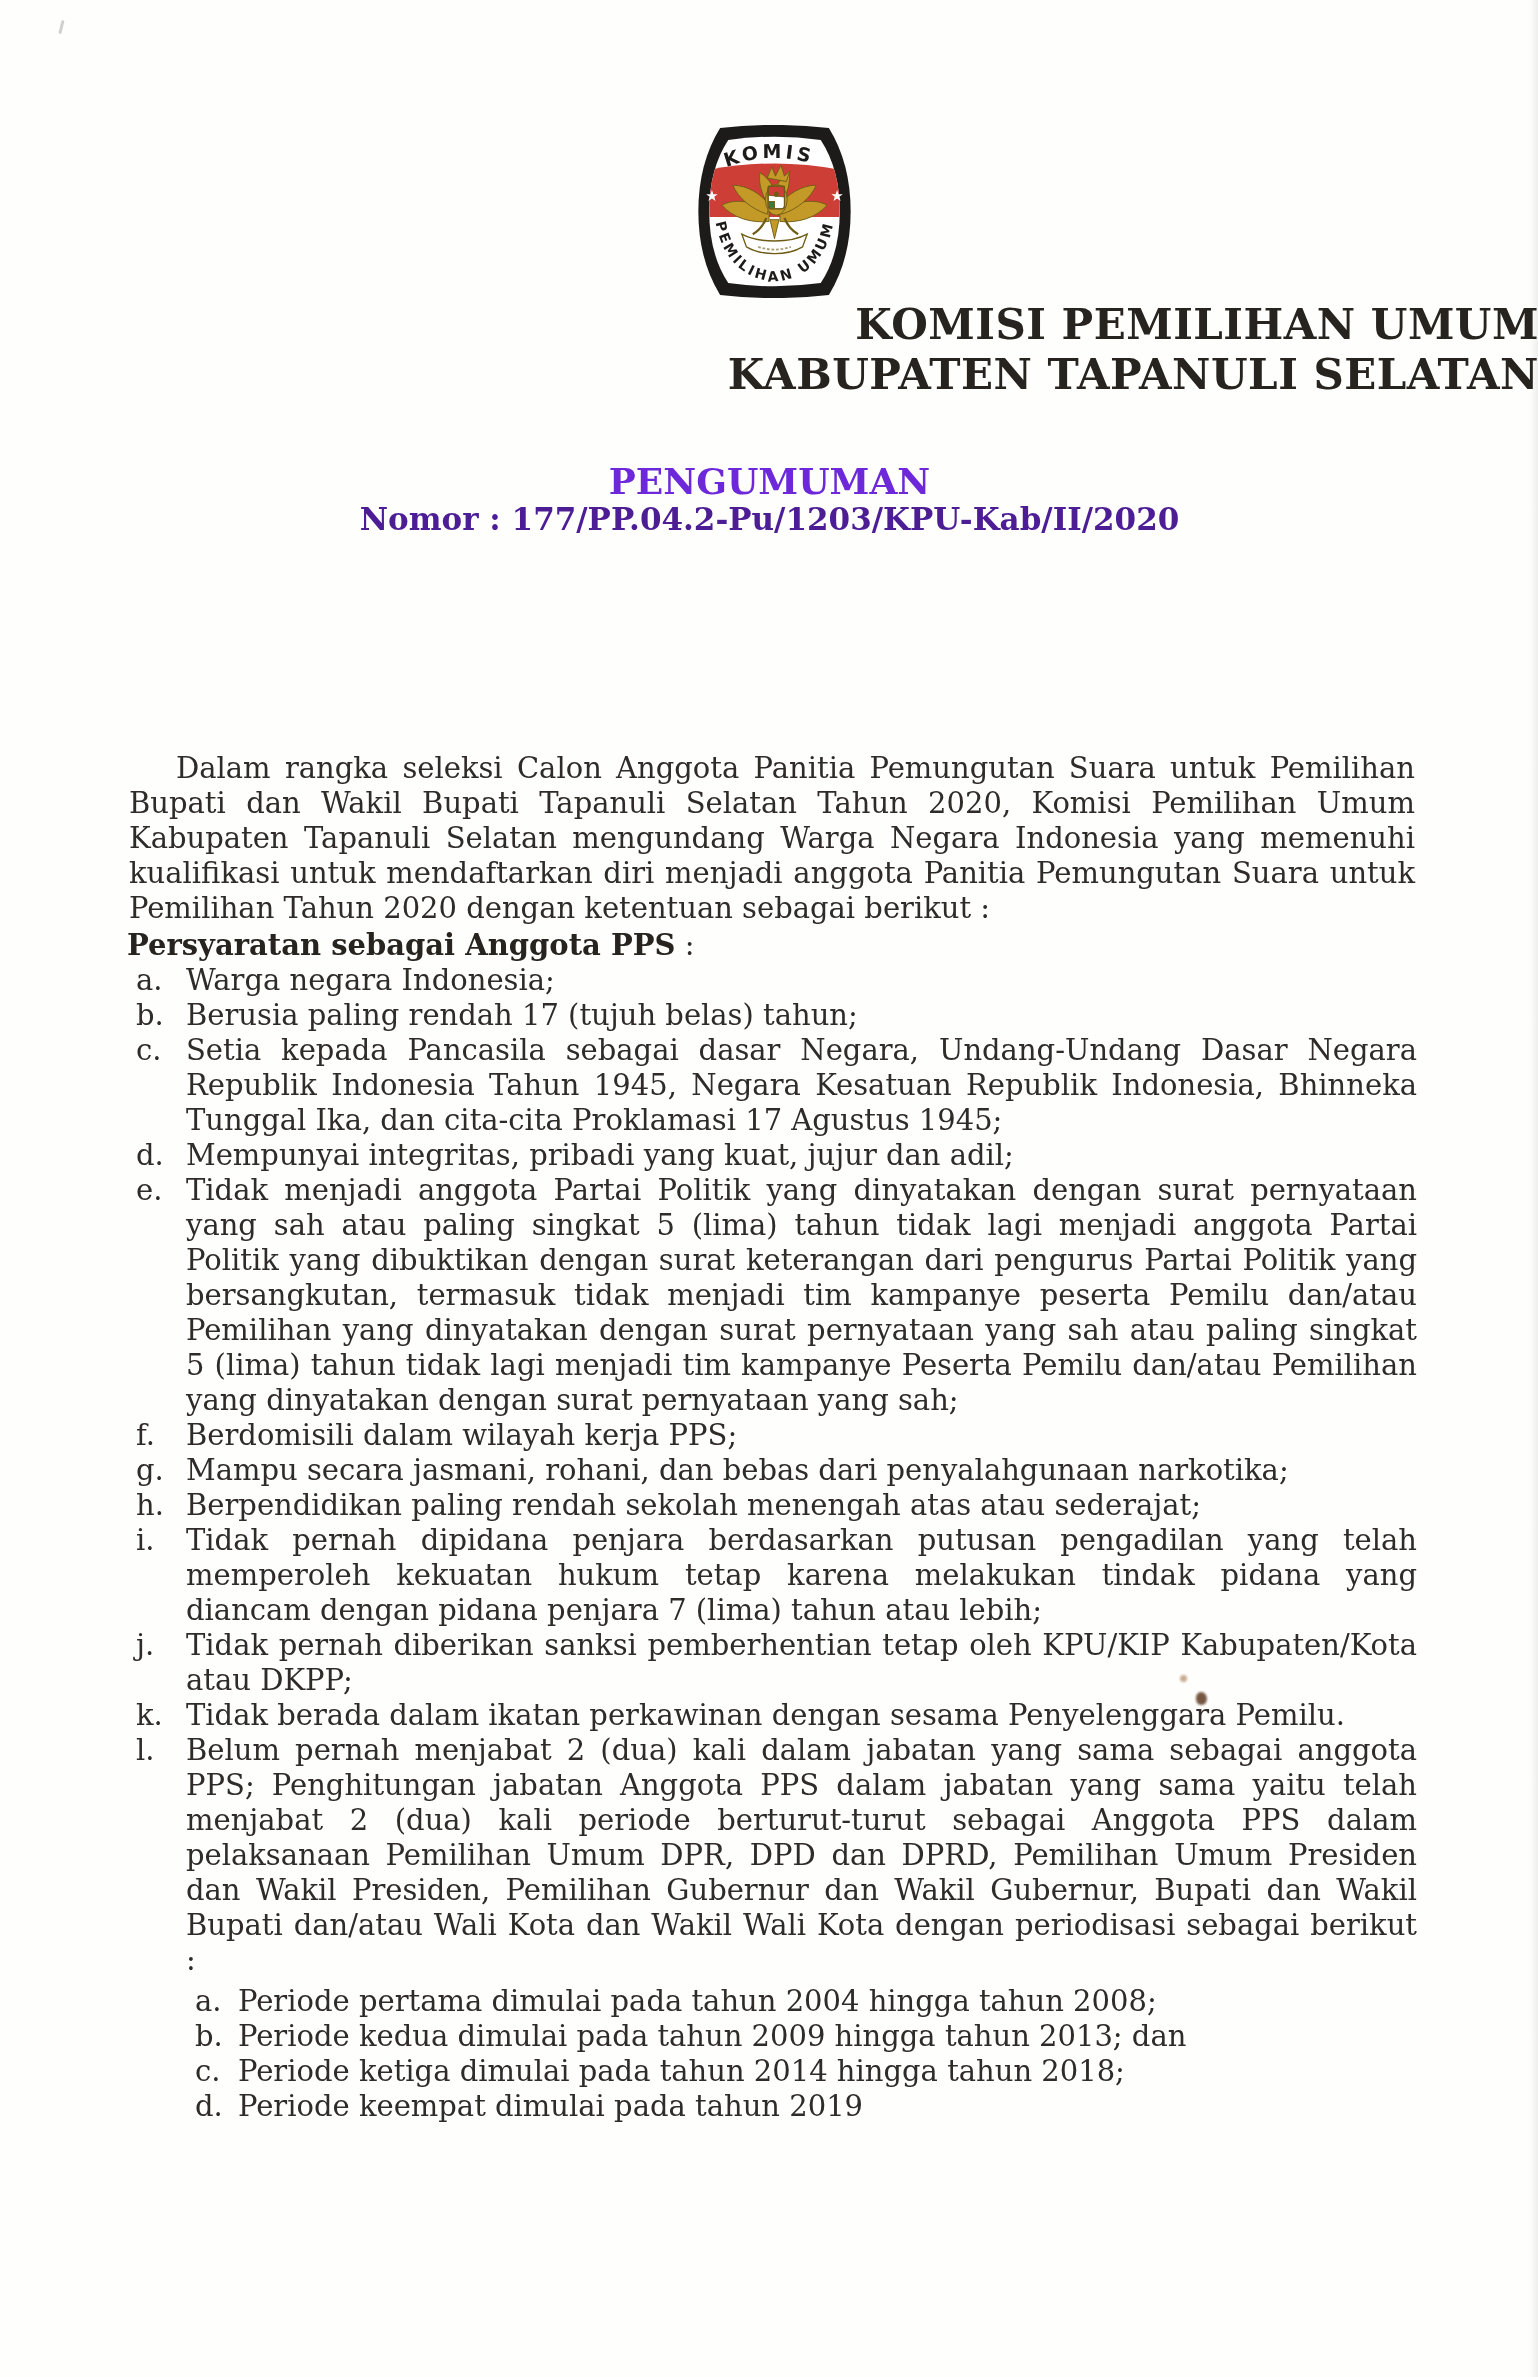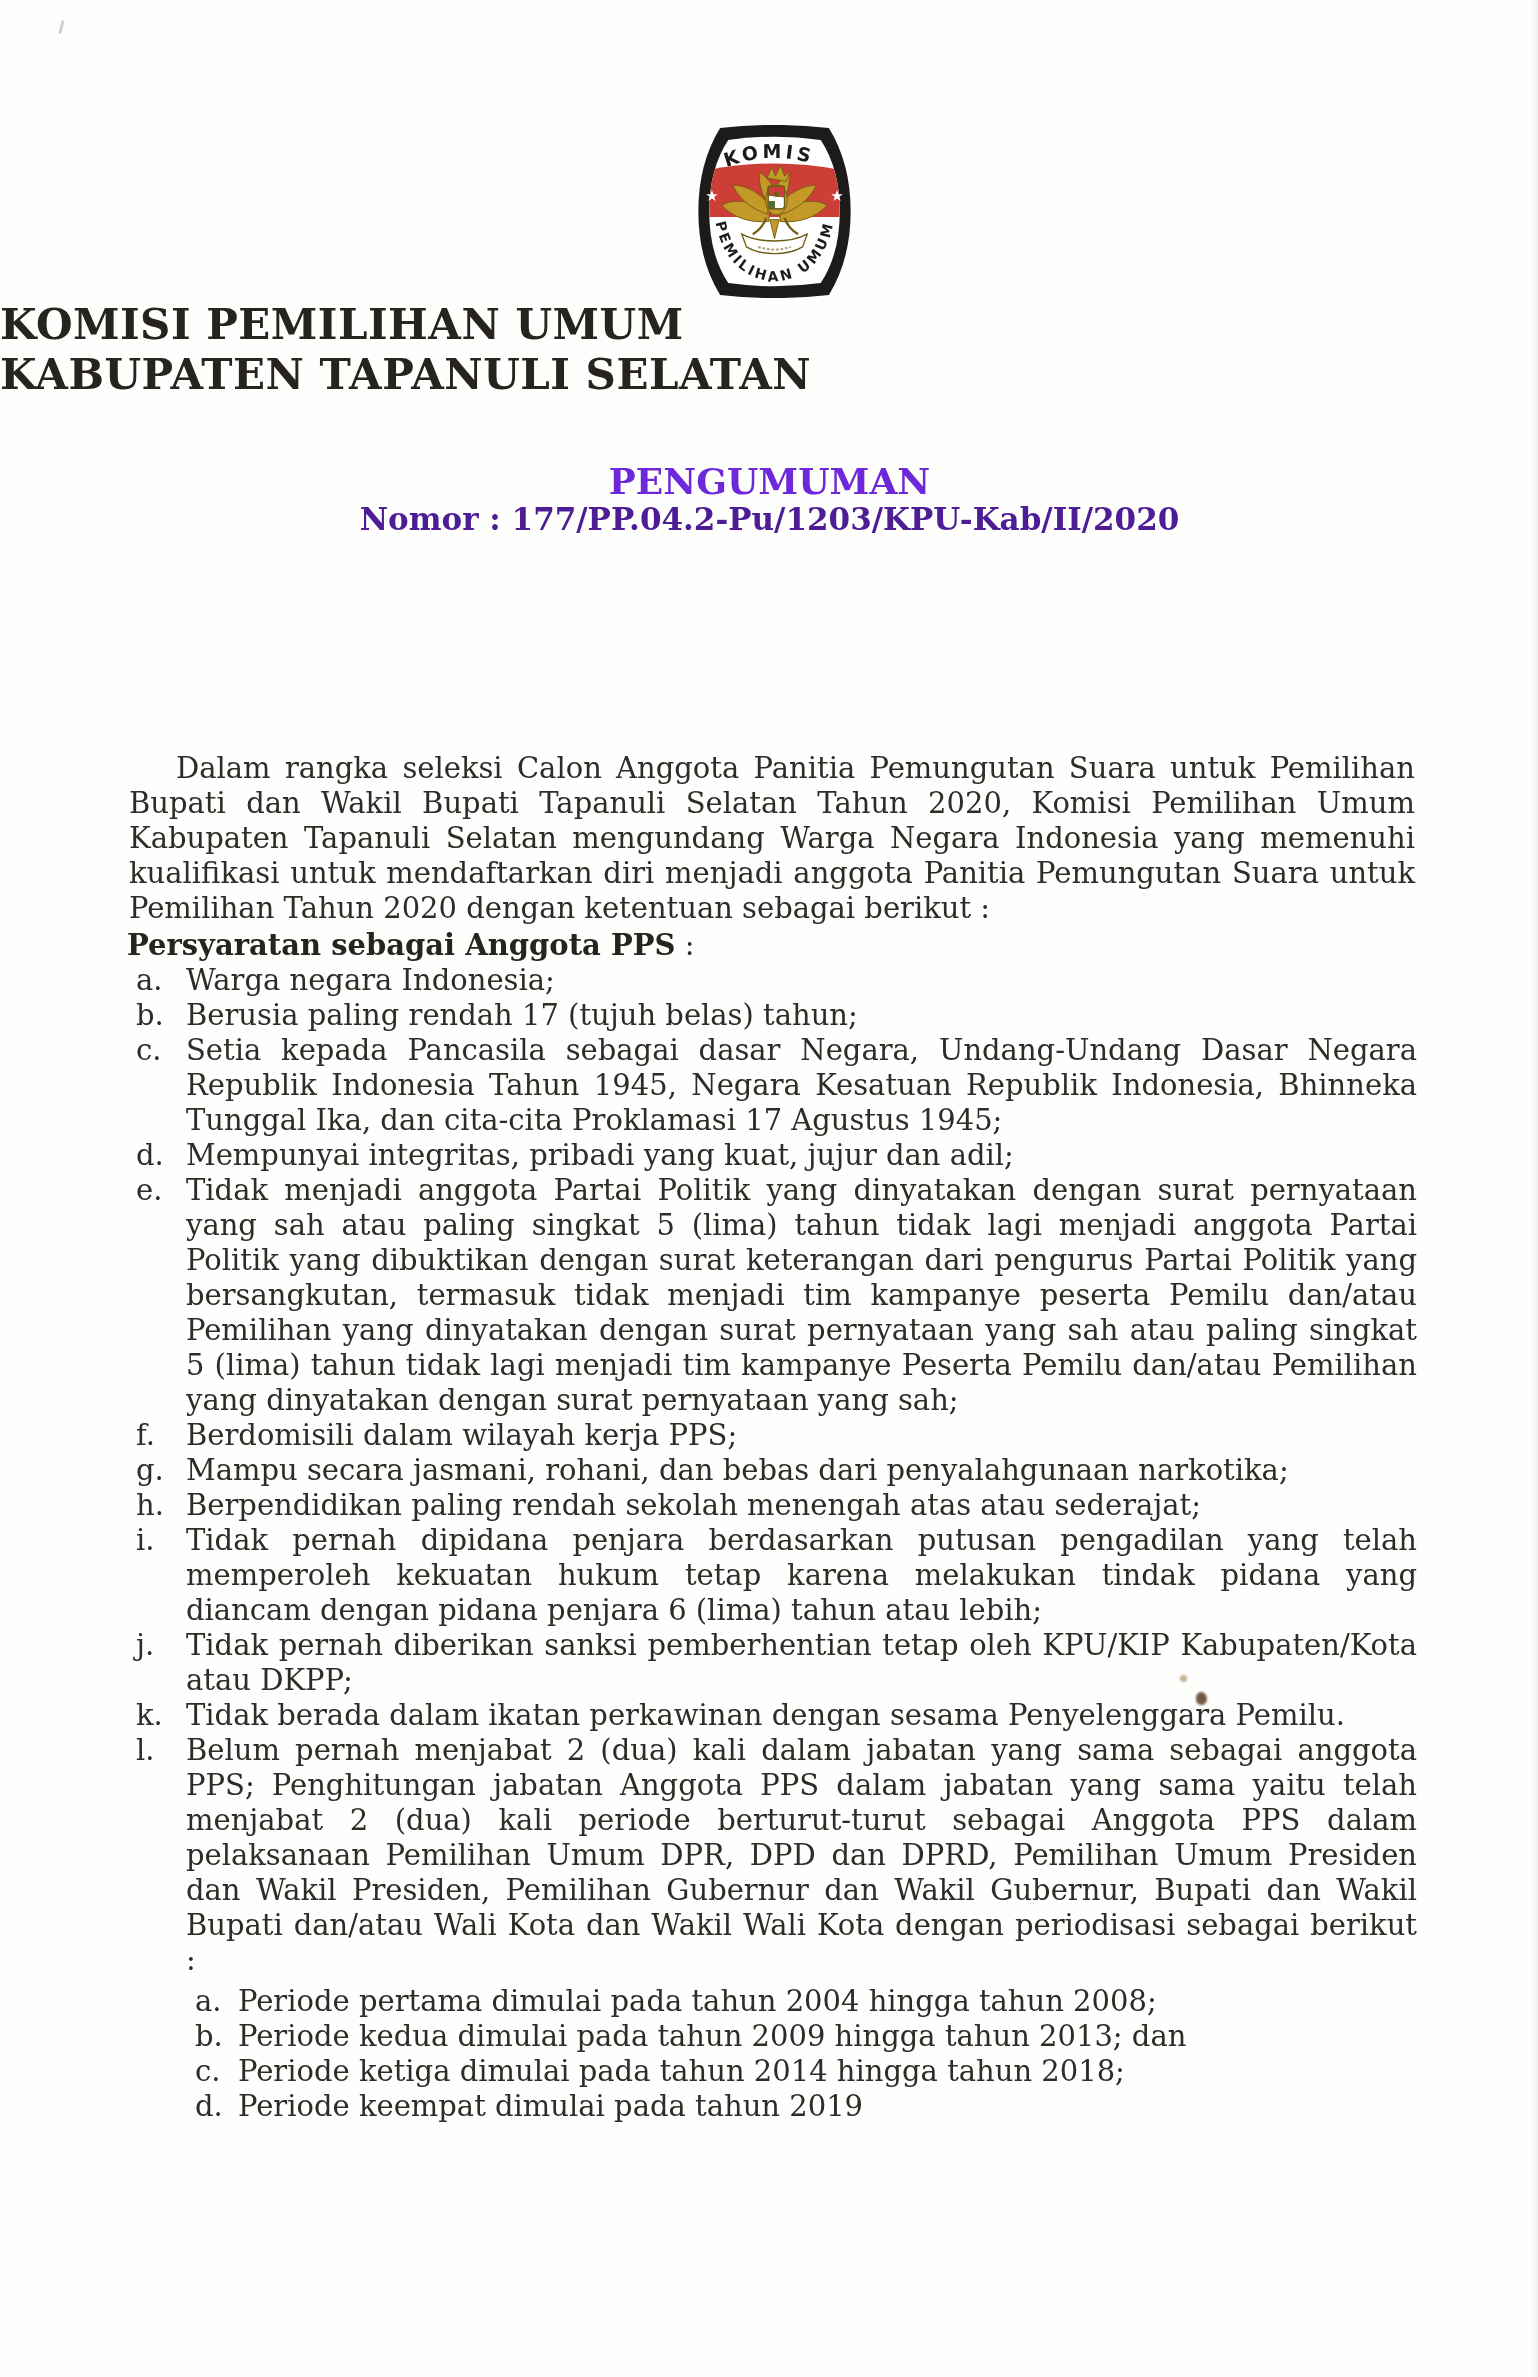--- a/index.html
+++ b/index.html
@@ -55,21 +55,21 @@
     top: 125px;
     left: 692px;
     width: 165px;
     height: 173px;
   }
   .org-header {
     position: absolute;
     top: 300px;
     left: 0;
     width: 100%;
-    text-align: left;
+    text-align: right;
     font-weight: bold;
     font-size: 42px;
     line-height: 50px;
     letter-spacing: 0.5px;
     color: #27231f;
   }
   .doc-title {
     position: absolute;
     top: 460px;
     left: 0;
@@ -258,21 +258,21 @@
     <div class="req">
       <div class="req-letter">g.</div>
       <div class="req-body">Mampu secara jasmani, rohani, dan bebas dari penyalahgunaan narkotika;</div>
     </div>
     <div class="req">
       <div class="req-letter">h.</div>
       <div class="req-body">Berpendidikan paling rendah sekolah menengah atas atau sederajat;</div>
     </div>
     <div class="req">
       <div class="req-letter">i.</div>
-      <div class="req-body">Tidak pernah dipidana penjara berdasarkan putusan pengadilan yang telah memperoleh kekuatan hukum tetap karena melakukan tindak pidana yang diancam dengan pidana penjara 6 (lima) tahun atau lebih;</div>
+      <div class="req-body">Tidak pernah dipidana penjara berdasarkan putusan pengadilan yang telah memperoleh kekuatan hukum tetap karena melakukan tindak pidana yang diancam dengan pidana penjara 7 (lima) tahun atau lebih;</div>
     </div>
     <div class="req">
       <div class="req-letter">j.</div>
       <div class="req-body">Tidak pernah diberikan sanksi pemberhentian tetap oleh KPU/KIP Kabupaten/Kota atau DKPP;</div>
     </div>
     <div class="req">
       <div class="req-letter">k.</div>
       <div class="req-body">Tidak berada dalam ikatan perkawinan dengan sesama Penyelenggara Pemilu.</div>
     </div>
     <div class="req">

